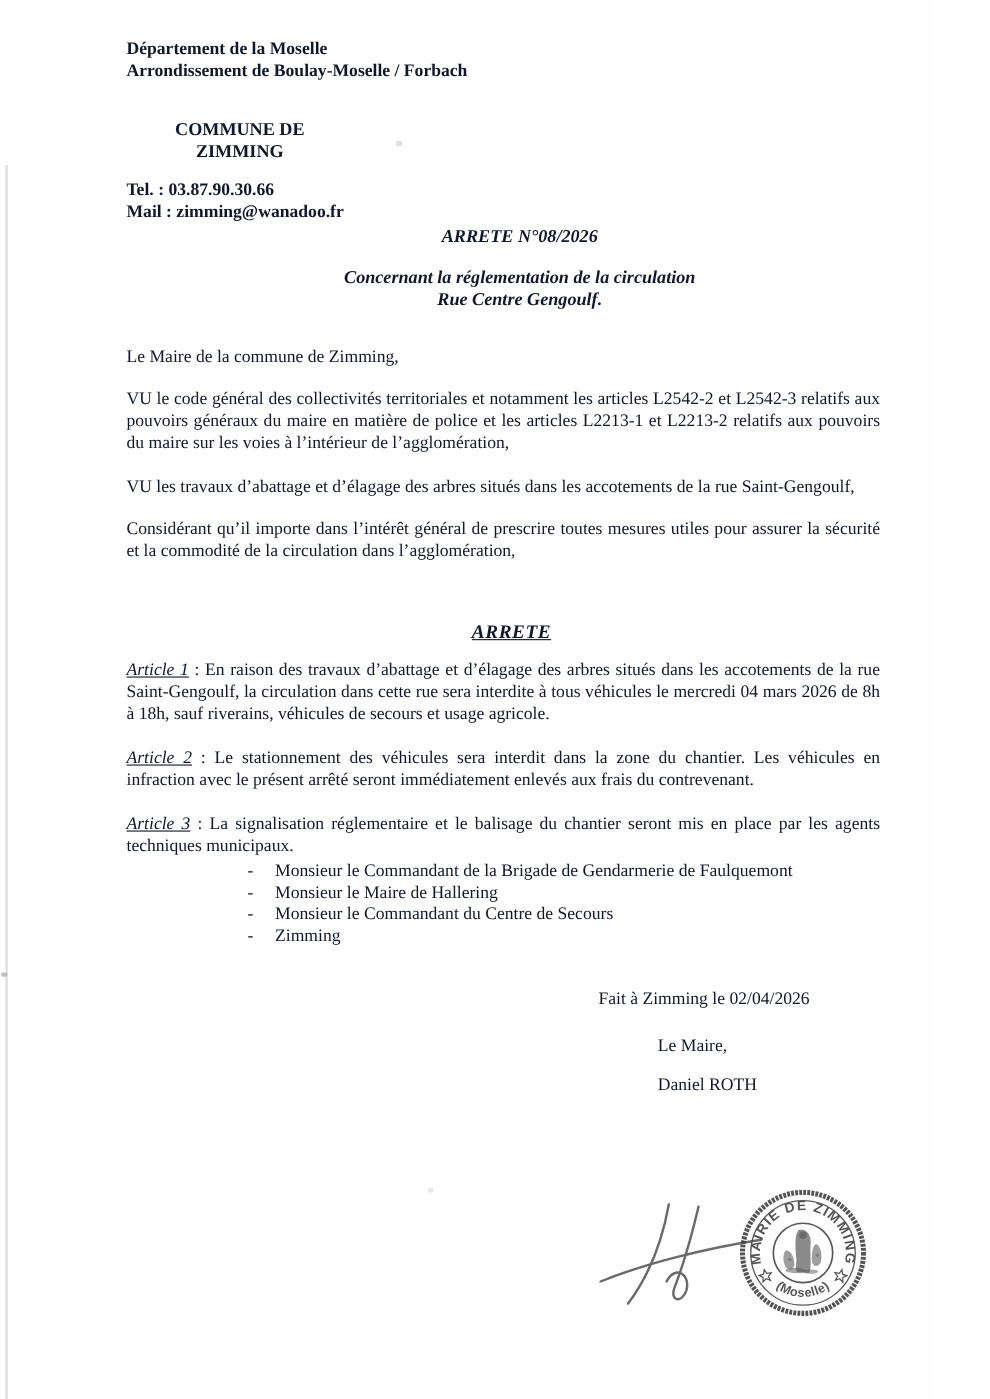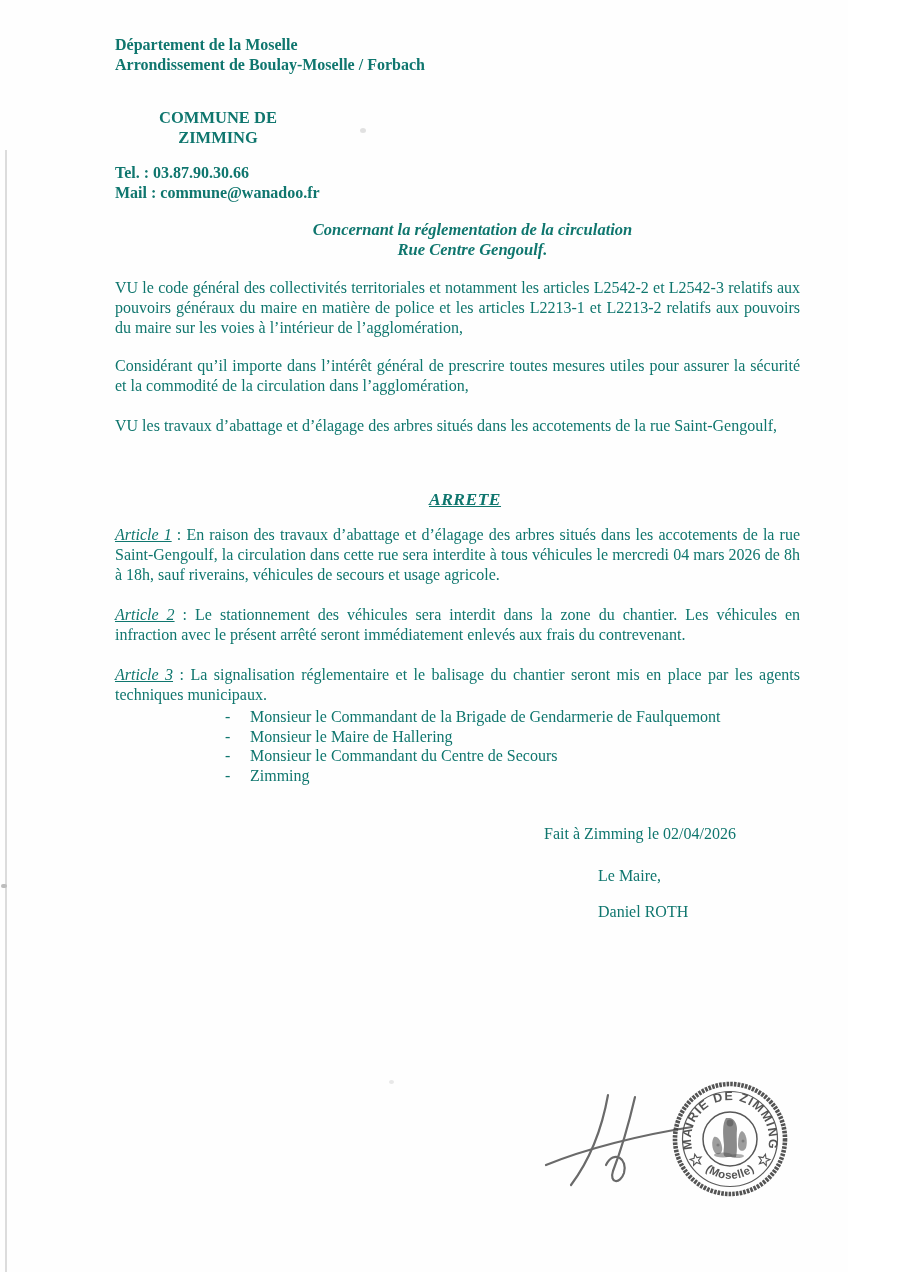--- a/index.html
+++ b/index.html
@@ -1,18 +1,18 @@
 <!DOCTYPE html>
 <html><head>
 <meta charset="utf-8">
 <style>
   html,body{margin:0;padding:0;background:#ffffff;}
   .page{
     position:relative;width:848px;height:1272px;background:#fefefe;
-    font-family:"Liberation Serif", serif;color:#0f766e;overflow:hidden;
+    font-family:"Liberation Serif", serif;color:#0f172a;overflow:hidden;
   }
   .scan-edge{position:absolute;left:5px;top:150px;width:2px;height:1122px;background:#dcdcdc;}
   .scan-edge-dark{position:absolute;left:1px;top:884px;width:6px;height:4px;background:#bdbdbd;border-radius:2px;}
   .smudge{position:absolute;border-radius:50%;background:#d9d9d9;opacity:.8;}
   .smudge-a{left:360px;top:128px;width:6px;height:5px;}
   .smudge-b{left:389px;top:1080px;width:5px;height:4px;opacity:.6;}
 
   .content{position:absolute;left:115px;top:0;width:685px;}
 
   .hdr{font-weight:bold;font-size:16px;line-height:20px;}
@@ -67,33 +67,35 @@
     <div class="hdr block-dept">Département de la Moselle</div>
     <div class="hdr">Arrondissement de Boulay-Moselle / Forbach</div>
 
     <div class="commune-block">
       <div>COMMUNE DE</div>
       <div>ZIMMING</div>
     </div>
 
     <div class="contact-block">
       <div>Tel. : 03.87.90.30.66</div>
-      <div>Mail : commune@wanadoo.fr</div>
+      <div>Mail : zimming@wanadoo.fr</div>
     </div>
 
+    <div class="center-col doc-title">ARRETE N°08/2026</div>
 
     <div class="center-col doc-subtitle">
       <div>Concernant la réglementation de la circulation</div>
       <div>Rue Centre Gengoulf.</div>
     </div>
 
+    <div class="para salutation">Le Maire de la commune de Zimming,</div>
 
     <div class="para vu1">VU le code général des collectivités territoriales et notamment les articles L2542-2 et L2542-3 relatifs aux pouvoirs généraux du maire en matière de police et les articles L2213-1 et L2213-2 relatifs aux pouvoirs du maire sur les voies à l’intérieur de l’agglomération,</div>
+    <div class="para vu2">VU les travaux d’abattage et d’élagage des arbres situés dans les accotements de la rue Saint-Gengoulf,</div>
     <div class="para considerant">Considérant qu’il importe dans l’intérêt général de prescrire toutes mesures utiles pour assurer la sécurité et la commodité de la circulation dans l’agglomération,</div>
-    <div class="para vu2">VU les travaux d’abattage et d’élagage des arbres situés dans les accotements de la rue Saint-Gengoulf,</div>
 
     <div class="arrete-heading">
       <span>ARRETE</span>
     </div>
 
     <div class="article a1">
       <span class="article-label">Article 1</span><span> : En raison des travaux d’abattage et d’élagage des arbres situés dans les accotements de la rue Saint-Gengoulf, la circulation dans cette rue sera interdite à tous véhicules le mercredi 04 mars 2026 de 8h à 18h, sauf riverains, véhicules de secours et usage agricole.</span>
     </div>
     <div class="article a2">
       <span class="article-label">Article 2</span><span> : Le stationnement des véhicules sera interdit dans la zone du chantier. Les véhicules en infraction avec le présent arrêté seront immédiatement enlevés aux frais du contrevenant.</span>

